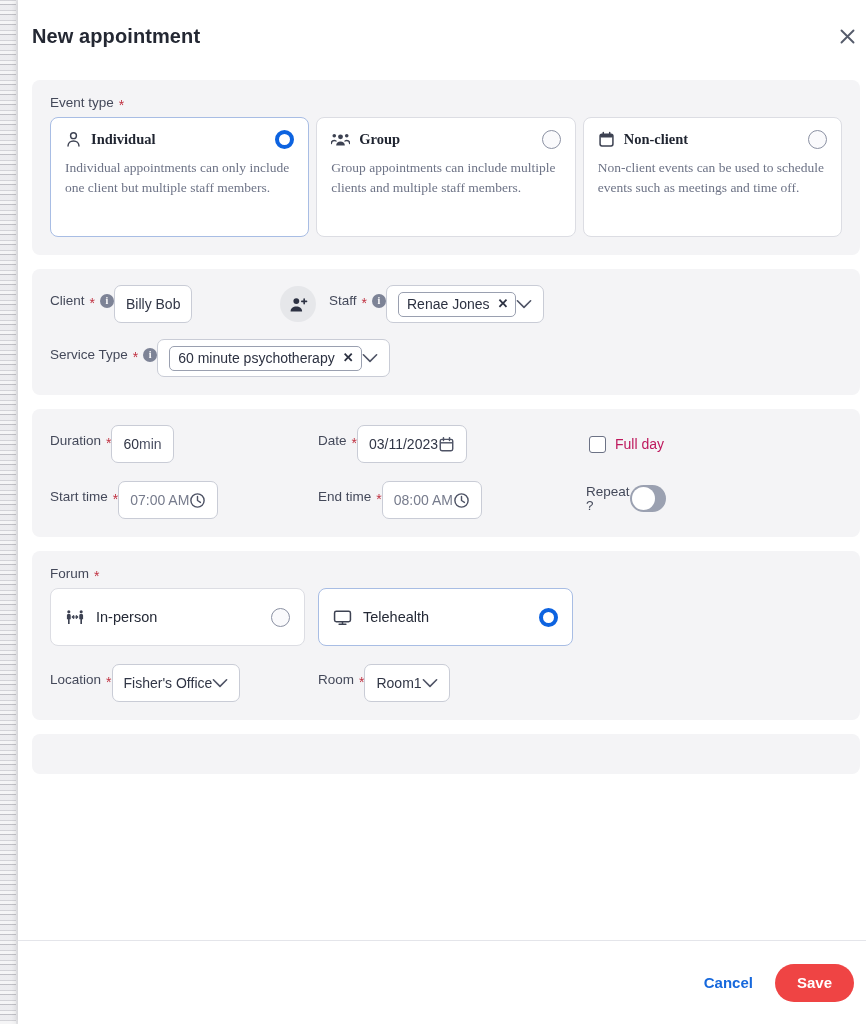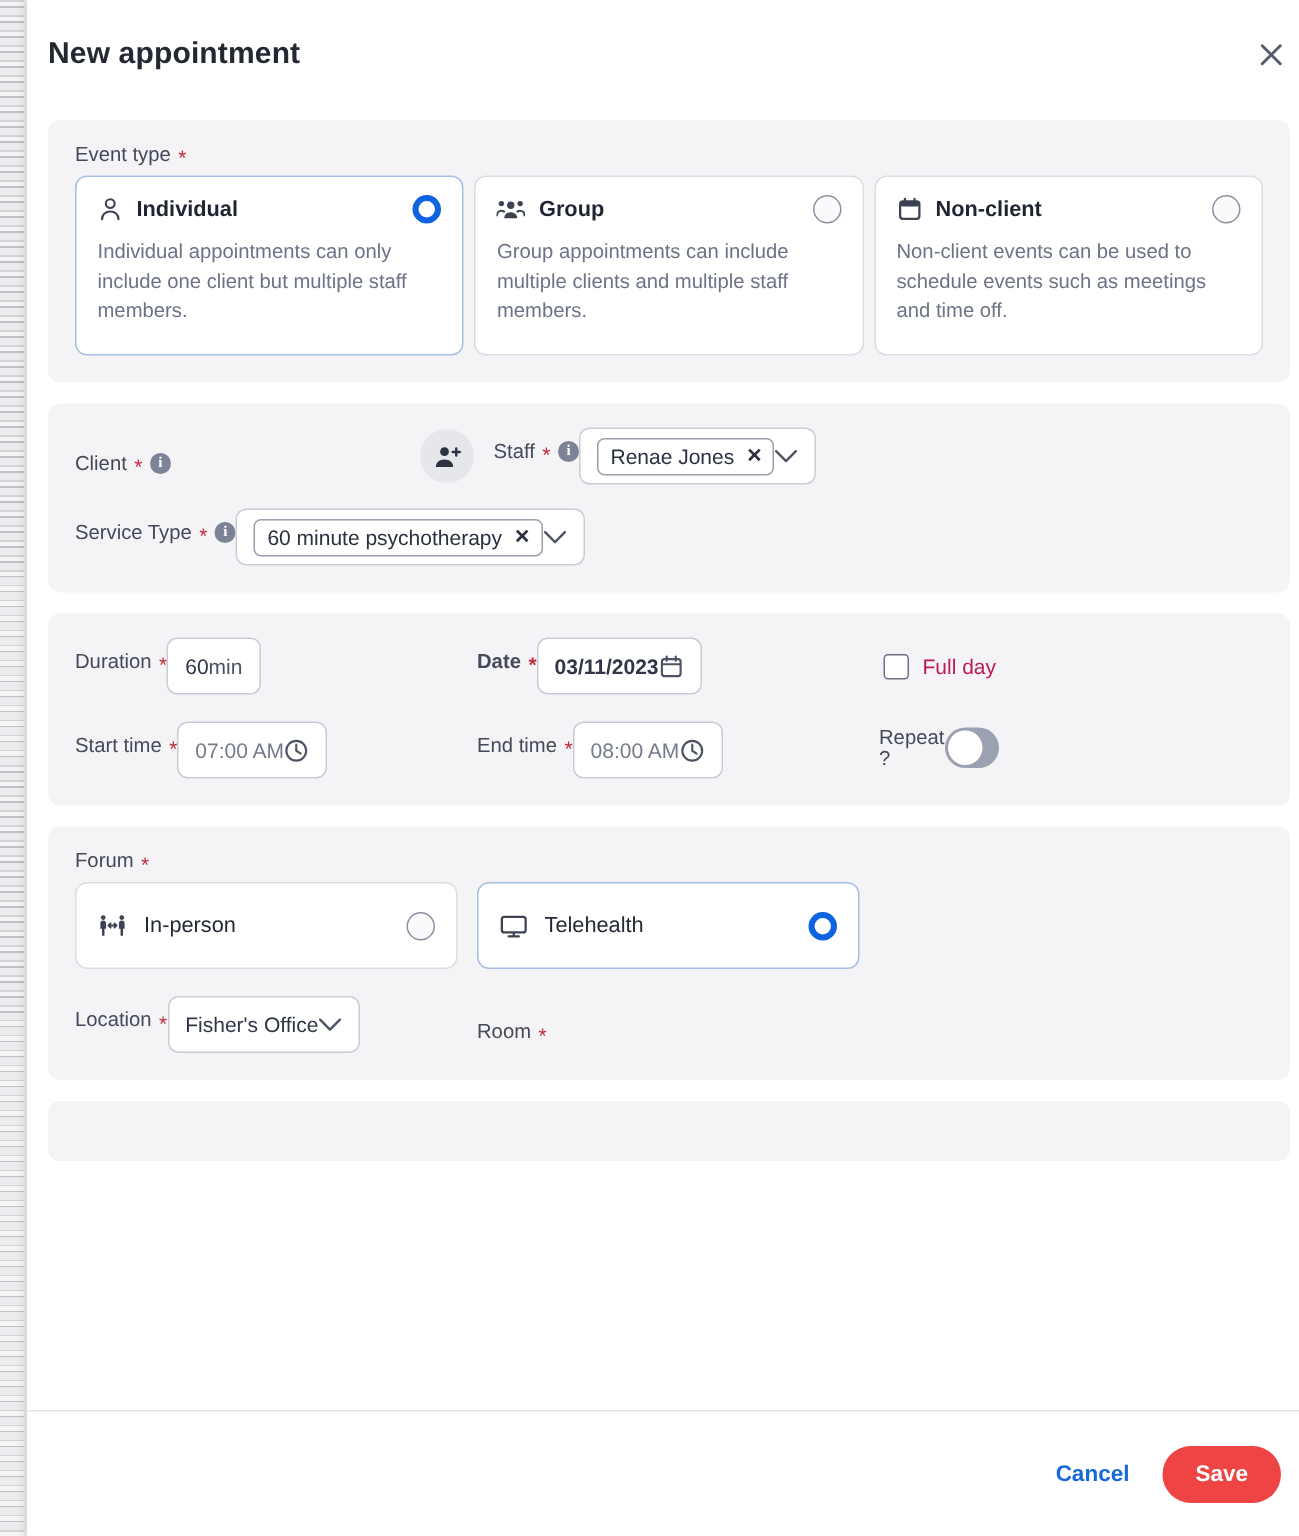--- a/index.html
+++ b/index.html
@@ -78,21 +78,21 @@
   .req { color: #c03040; font-size: 14px; line-height: 1; position: relative; top: 2px;}
   .info-icon {
     width: 14px; height: 14px; border-radius: 50%;
     background: #7d8396; color: #fff;
     font-size: 10px; font-weight: 700; font-family: "Liberation Serif", serif;
     display: inline-flex; align-items: center; justify-content: center;
     line-height: 1;
   }
 
   
-  .type-cards { display: flex; gap: 7px; }
+  .type-cards { display: flex; gap: 7px; font-family: Liberation Serif, serif; }
   .type-card {
     flex: 1 1 0;
     background: #fff;
     border: 1px solid #dcdde3;
     border-radius: 8px;
     padding: 12px 14px 14px 14px;
     cursor: pointer;
     min-height: 120px;
   }
   .type-card.selected { border-color: #a8bde4; }
@@ -116,21 +116,21 @@
   }
   .cardicon { color: #3d4252; display: flex; align-items: center; }
 
   
   .row { display: flex; gap: 13px; align-items: flex-end; }
   .col { display: flex; flex-direction: row; }
   .c-client { width: 208px; }
   .c-staff  { flex: 1 1 auto; }
   .c-service{ width: 520px; }
   .c-duration { width: 255px; }
-  .c-date   { width: 255px; font-weight: bold; }
+  .c-date   { width: 255px; }
   .c-start  { width: 255px; }
   .c-end    { width: 255px; }
   .c-loc    { width: 255px; }
   .c-room   { width: 255px; }
 
   .input {
     height: 38px;
     background: #fff;
     border: 1px solid #c9ccd6;
     border-radius: 7px;
@@ -314,20 +314,23 @@
       </div>
 
       <div class="section">
         <div class="row">
 
           <div class="col c-client">
             <div class="fld-label">
               <span>Client</span>
               <span class="req">*</span>
               <span class="info-icon">i</span>
+            </div>
+            <div class="input">
+              <span class="val">Billy Bob</span>
             </div>
           </div>
 
           <div class="add-person">
             <svg width="19" height="17" viewBox="0 0 20 18" aria-hidden="true">
               <circle cx="7.7" cy="5.4" r="3.1" fill="#2d3243"></circle>
               <path d="M1.6 16.3c0-3.4 2.7-5.3 6.1-5.3s6.1 1.9 6.1 5.3z" fill="#2d3243"></path>
               <path d="M16 3.2v5 M13.5 5.7h5" stroke="#2d3243" stroke-width="1.7" stroke-linecap="round"></path>
             </svg>
           </div>
@@ -508,20 +511,28 @@
                 </svg>
               </span>
             </div>
           </div>
 
           <div class="col c-room">
             <div class="fld-label">
               <span>Room</span>
               <span class="req">*</span>
             </div>
+            <div class="input">
+              <span class="val">Room1</span>
+              <span class="chev">
+                <svg width="16" height="11" viewBox="0 0 16 11" aria-hidden="true">
+                  <path d="M1.4 1.8 L8 8.4 L14.6 1.8" fill="none" stroke="#4e5365" stroke-width="1.6" stroke-linecap="round" stroke-linejoin="round"></path>
+                </svg>
+              </span>
+            </div>
           </div>
 
         </div>
       </div>
 
       <div class="section" style="height:40px;"></div>
 
     </div>
 
     <div class="scrollbar">

